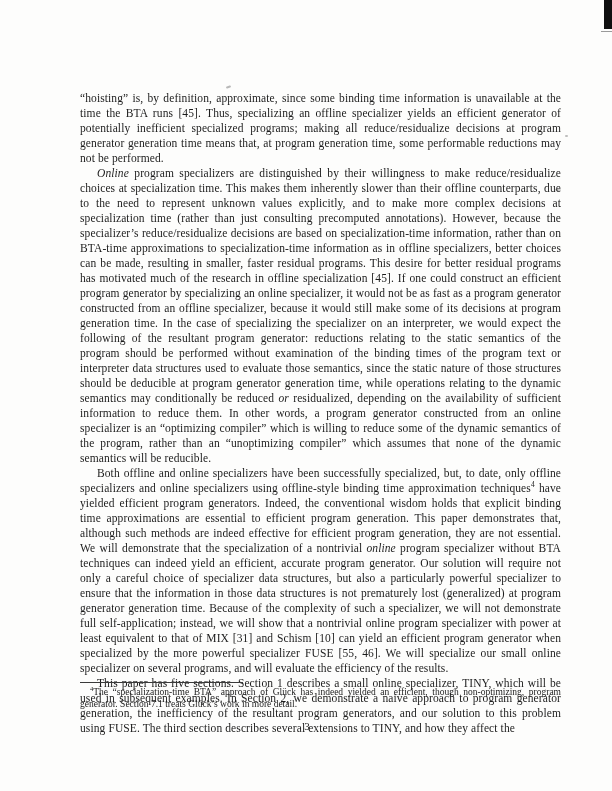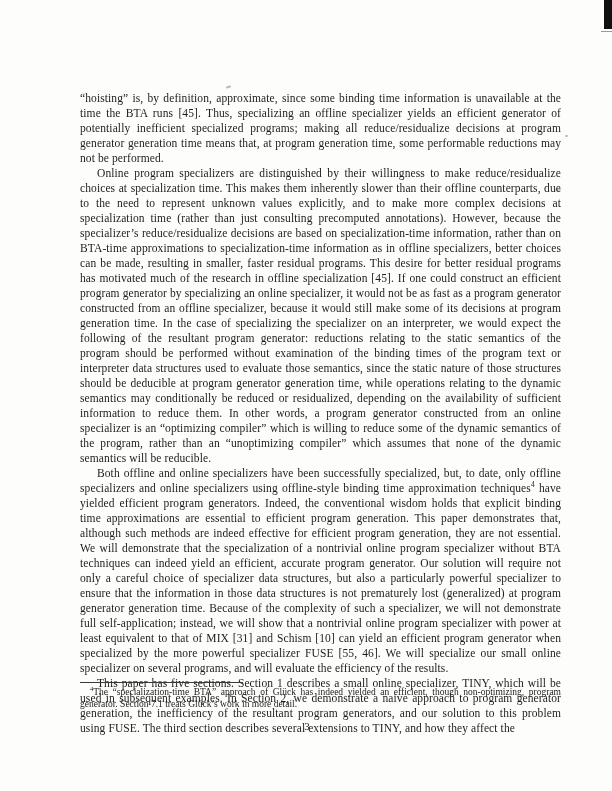--- a/index.html
+++ b/index.html
@@ -29,21 +29,21 @@
     text-align: justify;
     letter-spacing: 0.1px;
   }
   .para {
     margin: 0;
     padding: 0;
   }
   .para.indented {
     text-indent: 17px;
   }
-  .it { }
+  .it { font-style: italic; }
   .sup {
     font-size: 7.5px;
     vertical-align: super;
     line-height: 0;
   }
   .footnote-rule {
     position: absolute;
     left: 80px;
     top: 682px;
     width: 163px;

